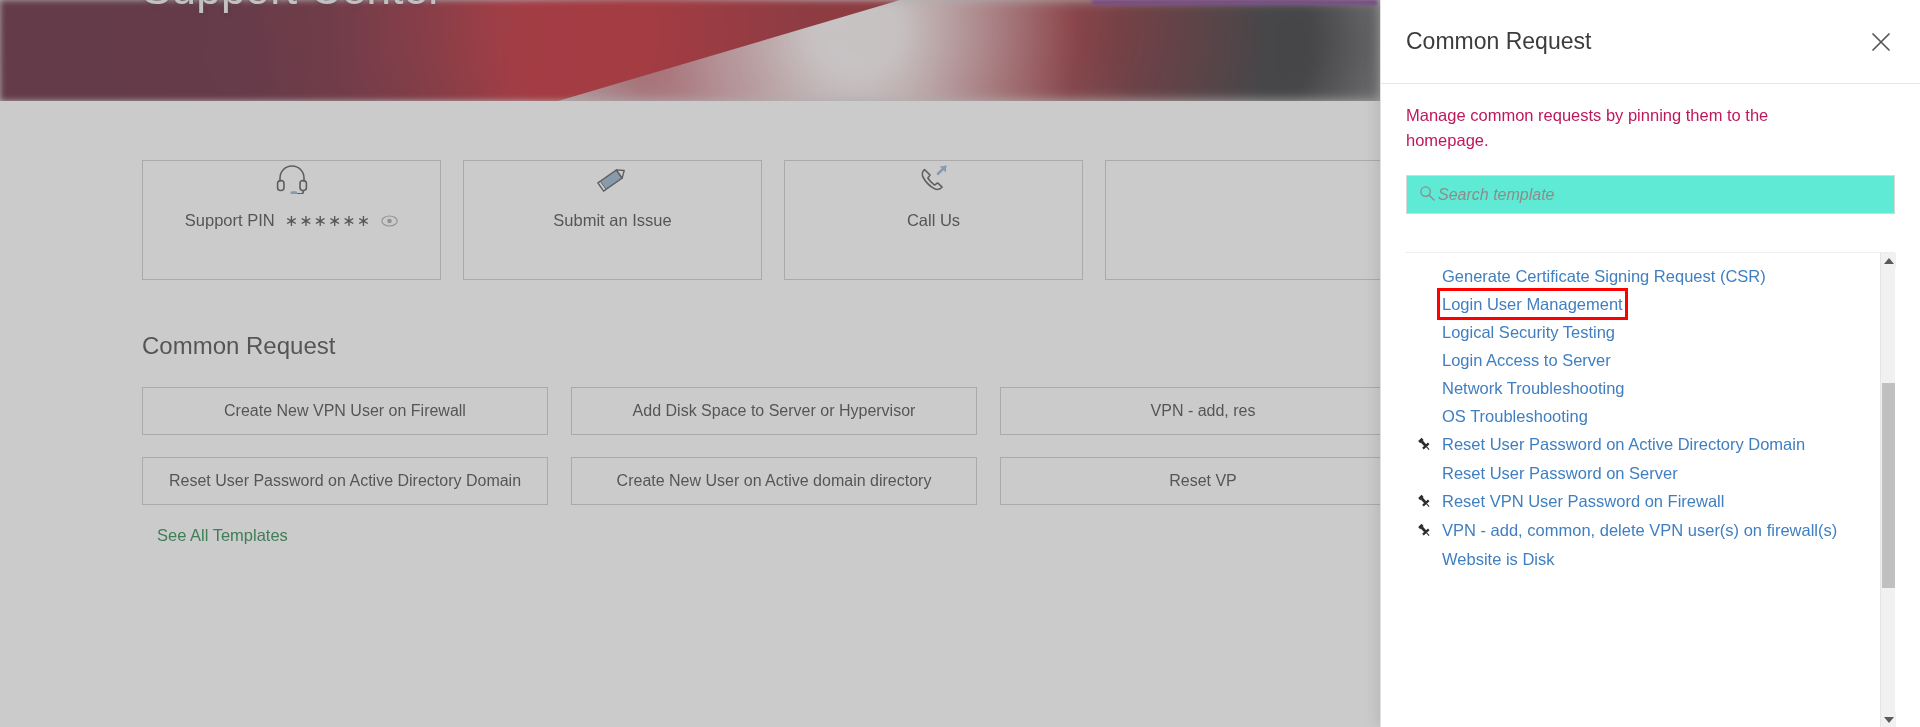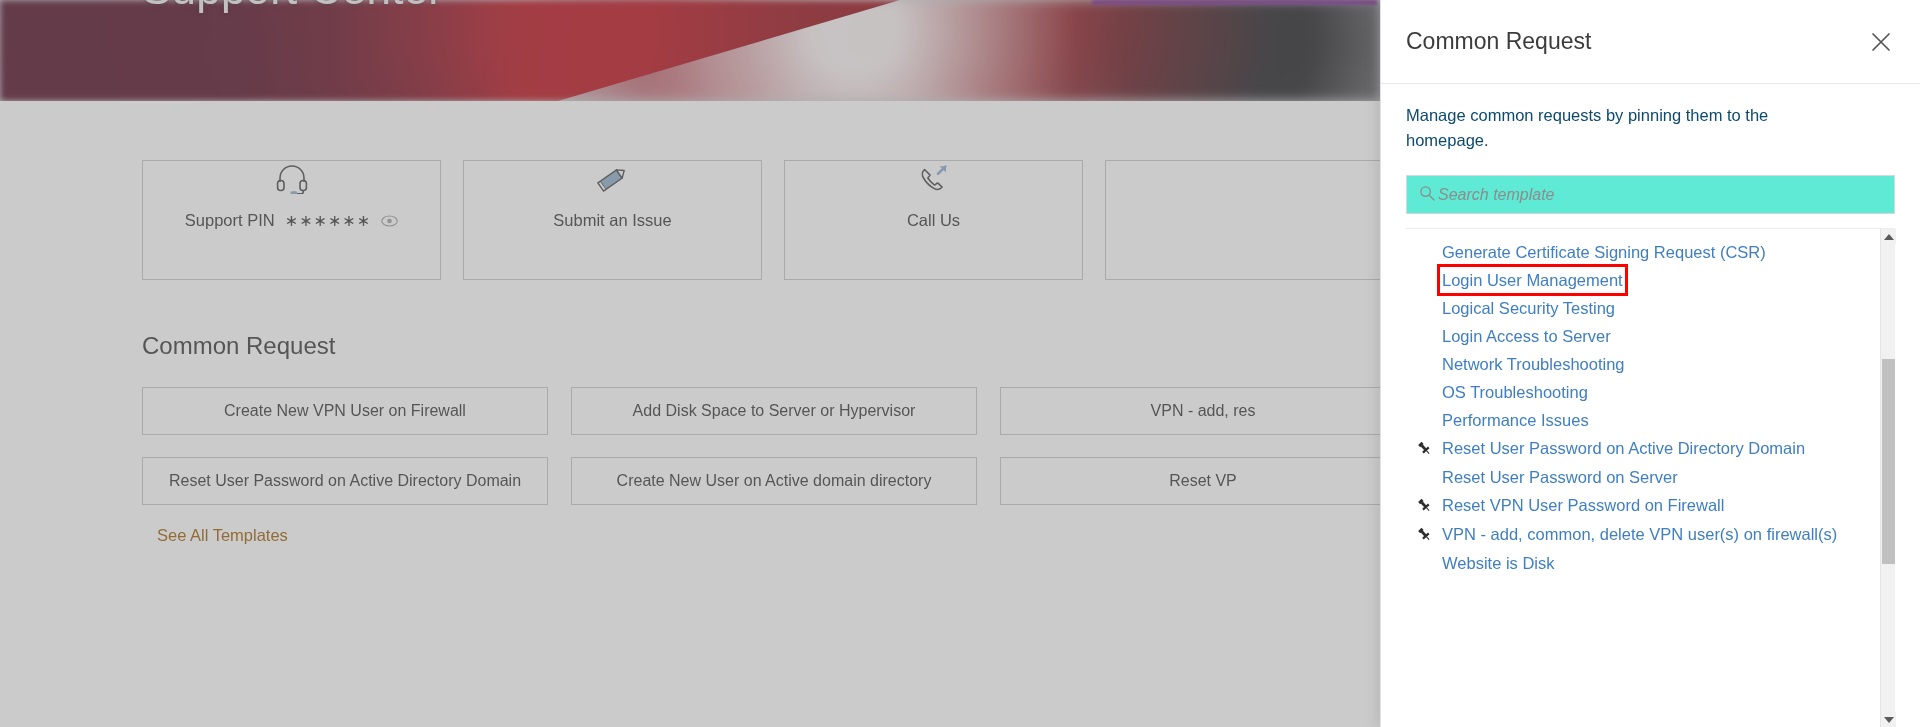--- a/index.html
+++ b/index.html
@@ -119,21 +119,21 @@
   .req-btn {
     height: 48px;
     border: 1px solid #c9c9c9;
     background: #fff;
     display: flex; align-items: center; justify-content: center;
     font-size: 16px; color: #3b3b3b;
     white-space: nowrap; overflow: hidden;
   }
   .see-all {
     position: absolute; left: 157px; top: 425px;
-    font-size: 16.5px; color: #a16207; cursor: pointer;
+    font-size: 16.5px; color: #15803d; cursor: pointer;
   }
 
   
   #drawer {
     position: absolute; right: 0; top: 0;
     width: 540px; height: 727px;
     background: #ffffff;
     border-left: 1px solid #e2e2e2;
     box-shadow: -3px 0 14px rgba(0,0,0,.10);
     z-index: 100;
@@ -149,21 +149,21 @@
   .drawer-title {
     font-size: 23px; color: #3c3c3c; font-weight: 400; flex: 1;
   }
   .close-btn {
     width: 30px; height: 30px;
     display: flex; align-items: center; justify-content: center;
     cursor: pointer; color: #555;
   }
   .drawer-body { padding: 19px 25px 0 25px; flex: 1 1 auto; display: flex; flex-direction: column; min-height: 0; }
   .drawer-desc {
-    font-size: 16.5px; color: #0c4a6e; line-height: 25px;
+    font-size: 16.5px; color: #be185d; line-height: 25px;
     width: 400px;
   }
   .search-wrap {
     margin-top: 22px;
     height: 39px;
     border: 1px solid #d8d8d8;
     background: #5eead4;
     display: flex; align-items: center;
     padding: 0 10px 0 12px;
     flex: 0 0 auto;
@@ -172,21 +172,21 @@
   .search-input {
     border: 0; outline: 0; background: transparent;
     font-family: "Liberation Sans", sans-serif;
     font-size: 16px; font-style: italic; color: #6b6b6b;
     margin-left: 3px; width: 100%;
   }
   .search-input::placeholder { color: #8d8d8d; font-style: italic; opacity: 1; }
 
   
   .list-wrap {
-    margin-top: 14px;
+    margin-top: 38px;
     flex: 1 1 auto;
     border-top: 1px solid #ededed;
     position: relative;
     min-height: 0;
     display: flex;
   }
   .list-scroll {
     flex: 1 1 auto;
     overflow: hidden;
     padding-top: 9px;
@@ -374,24 +374,20 @@
           <div class="tpl-row">
             <div class="pin-slot"></div>
             <div class="tpl-link">Network Troubleshooting</div>
           </div>
 
           <div class="tpl-row">
             <div class="pin-slot"></div>
             <div class="tpl-link">OS Troubleshooting</div>
           </div>
 
-          <div class="tpl-row">
-            <div class="pin-slot"></div>
-            <div class="tpl-link">Performance Issues</div>
-          </div>
 
           <div class="tpl-row">
             <div class="pin-slot">
               <span>
                 <svg width="15" height="15" viewBox="0 0 15 15">
                   <g transform="rotate(-42 7.5 7.5)">
                     <rect x="5.2" y="0.6" width="4.6" height="3" fill="#2b2b2b"></rect>
                     <rect x="6.1" y="3.4" width="2.8" height="5.3" fill="#2b2b2b"></rect>
                     <rect x="3.6" y="8.4" width="7.8" height="2.2" fill="#2b2b2b"></rect>
                     <rect x="7.0" y="10.4" width="1" height="4" fill="#2b2b2b"></rect>

